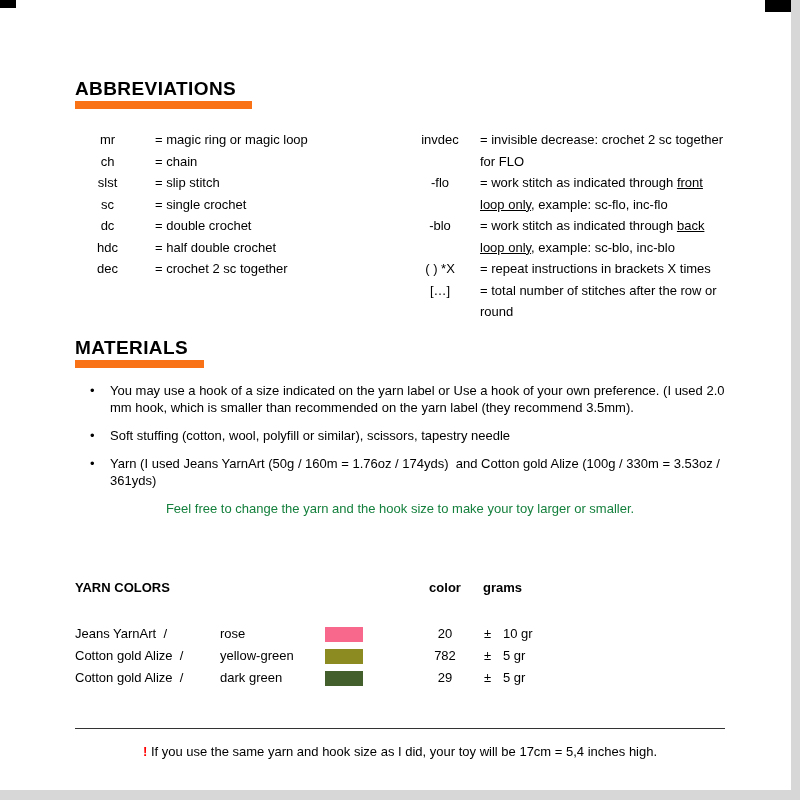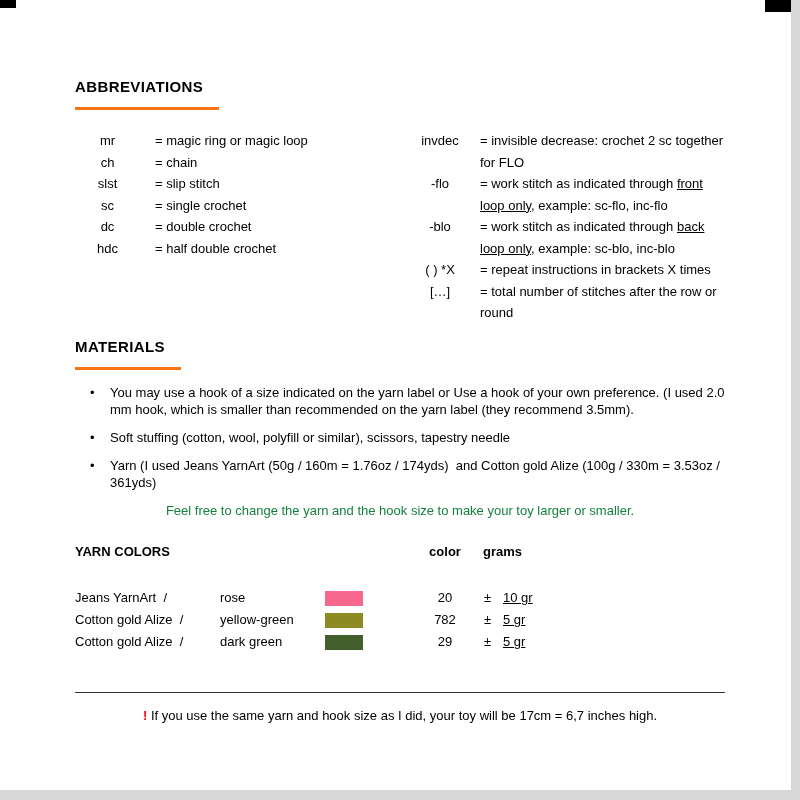--- a/index.html
+++ b/index.html
@@ -15,53 +15,53 @@
     overflow:hidden;
   }
   
   .edge-right{position:absolute;top:0;right:0;width:9px;height:800px;background:#d7d7d7;}
   .edge-bottom{position:absolute;left:0;bottom:0;width:800px;height:10px;background:#d7d7d7;}
   .mark-tl{position:absolute;top:0;left:0;width:16px;height:8px;background:#000;}
   .mark-tr{position:absolute;top:0;right:9px;width:26px;height:12px;background:#000;}
 
   .section-heading{
     display:inline-block;
-    font-size:15px;font-weight:bold;letter-spacing:.4px;
-    border-bottom:3px solid #f97316;
-    padding:0 16px 12px 0;
+    font-size:19px;font-weight:bold;letter-spacing:.4px;
+    border-bottom:8px solid #f97316;
+    padding:0 16px 1px 0;
   }
   .materials-heading{margin-top:14px;}
 
   .abbr-wrap{display:flex;margin-top:20px;line-height:21.5px;}
   .abbr-left{width:335px;flex-shrink:0;}
   .abbr-right{flex:1;}
   .abbr-row{display:flex;align-items:flex-start;}
   .abbr-left .term{width:65px;text-align:center;flex-shrink:0;}
   .abbr-left .def{margin-left:15px;}
   .abbr-right .term{width:60px;text-align:center;flex-shrink:0;}
   .abbr-right .def{margin-left:10px;flex:1;}
   .u{text-decoration:underline;}
 
   .bullets{margin-top:14px;}
   .bullet{display:flex;padding-left:15px;margin-bottom:11px;line-height:17px;}
   .dot{width:20px;flex-shrink:0;}
   .bullet-text{flex:1;white-space:pre-wrap;}
 
   .note{margin-top:10px;text-align:center;line-height:17px;}
 
-  .yarn{margin-top:24px;}
+  .yarn{margin-top:62px;}
   .yarn-grid{display:grid;grid-template-columns:145px 105px 90px 60px 25px 1fr;align-items:center;}
   .header-row{font-weight:bold;height:18px;}
   .yarn-title{grid-column:1/4;}
   .color-head{grid-column:4/5;text-align:center;}
   .grams-head{grid-column:5/7;padding-left:8px;}
   .yarn-rows{margin-top:26px;}
   .yarn-row{height:22px;}
   .center{text-align:center;}
-  .gr{padding-left:3px;text-decoration:underline;}
+  .gr{padding-left:3px;}
   .brand{white-space:pre-wrap;}
   .swatch{display:inline-block;width:38px;height:15px;vertical-align:middle;}
 
   .divider{margin-top:39px;border-top:1.5px solid #333;width:100%;}
   .footer{margin-top:14px;text-align:center;line-height:17px;}
   .footer .rest{white-space:pre-wrap;}
   .bang{font-weight:bold;}
 </style>
 </head>
 <body>
@@ -92,20 +92,24 @@
         <span class="term">sc</span>
         <span class="def">= single crochet</span>
       </div>
       <div class="abbr-row">
         <span class="term">dc</span>
         <span class="def">= double crochet</span>
       </div>
       <div class="abbr-row">
         <span class="term">hdc</span>
         <span class="def">= half double crochet</span>
+      </div>
+      <div class="abbr-row">
+        <span class="term">dec</span>
+        <span class="def">= crochet 2 sc together</span>
       </div>
     </div>
 
     <div class="abbr-col abbr-right">
       <div class="abbr-row">
         <span class="term">invdec</span>
         <span class="def"><span>= invisible decrease: crochet 2 sc together for FLO</span><span class="u"></span><span></span></span>
       </div>
       <div class="abbr-row">
         <span class="term">-flo</span>
@@ -175,15 +179,15 @@
         <span class="center">29</span>
         <span class="center">±</span>
         <span class="gr">5 gr</span>
       </div>
     </div>
   </div>
 
   <div class="divider"></div>
 
   <div class="footer">
-    <span class="bang" style="color: rgb(255, 0, 0);">!</span><span class="rest"> If you use the same yarn and hook size as I did, your toy will be 17cm = 6,7 inches high.</span>
+    <span class="bang" style="color: rgb(255, 0, 0);">!</span><span class="rest"> If you use the same yarn and hook size as I did, your toy will be 17cm = 5,4 inches high.</span>
   </div>
 </div>
 
 </body></html>

